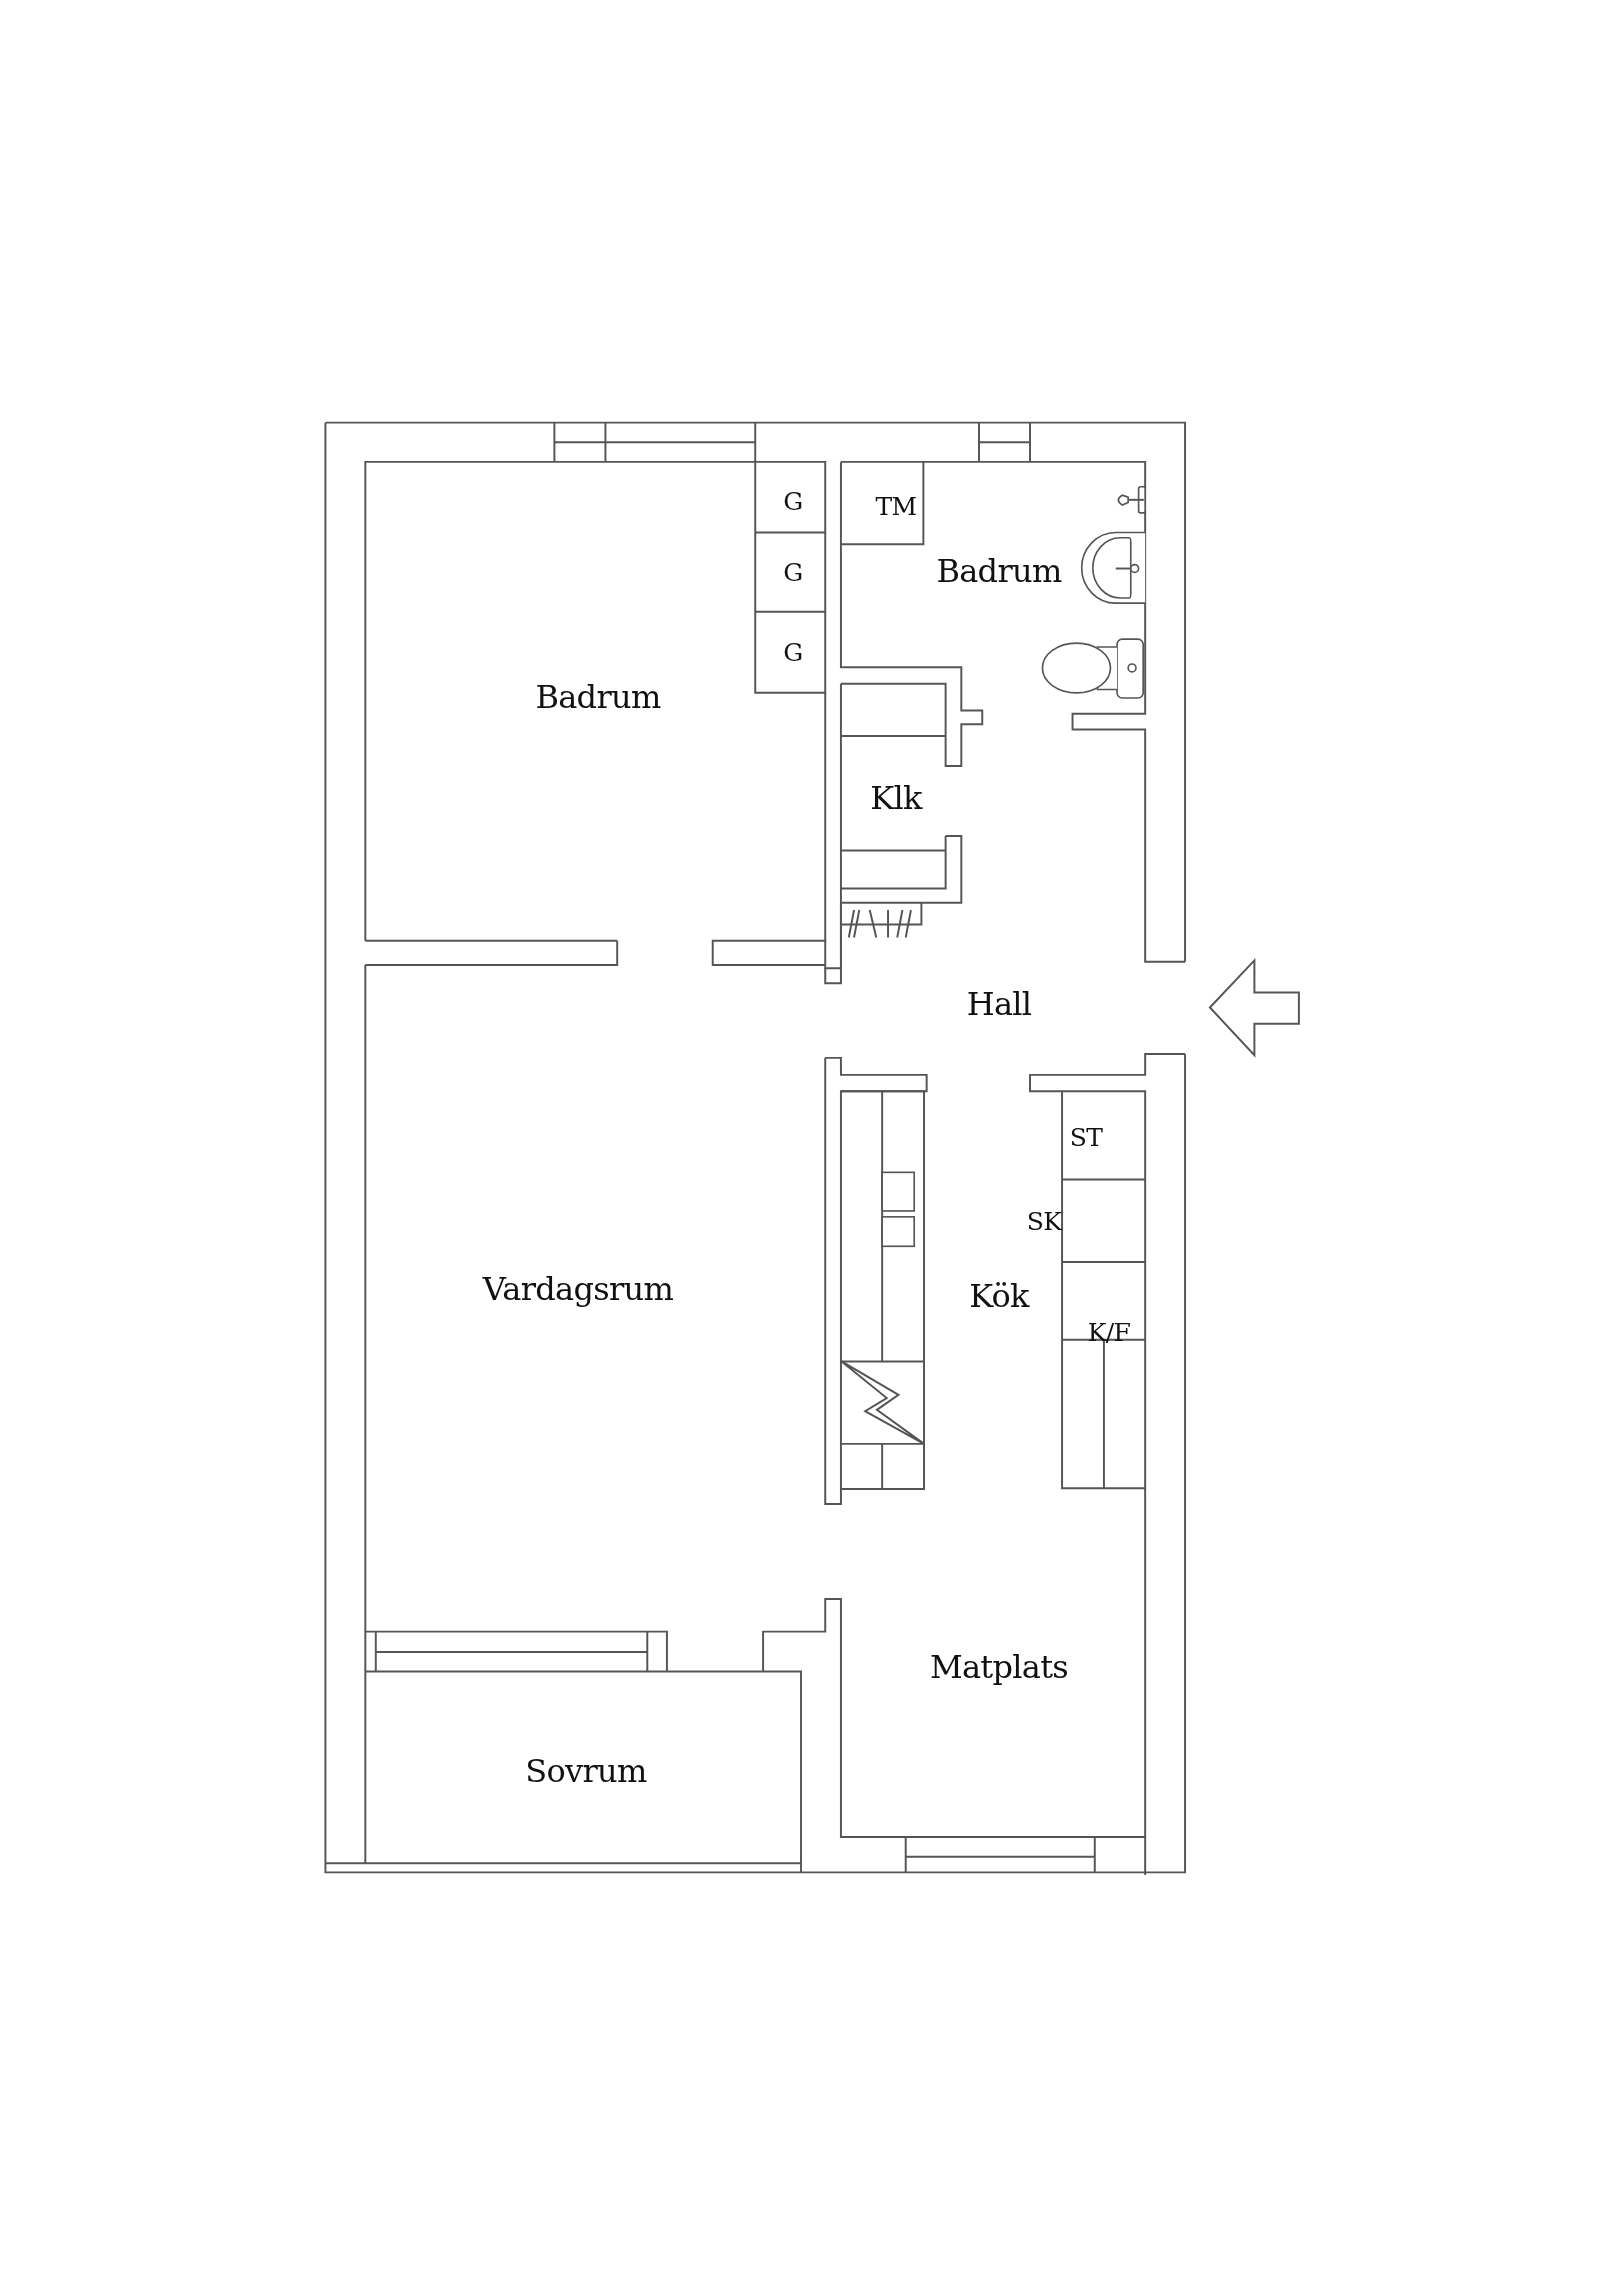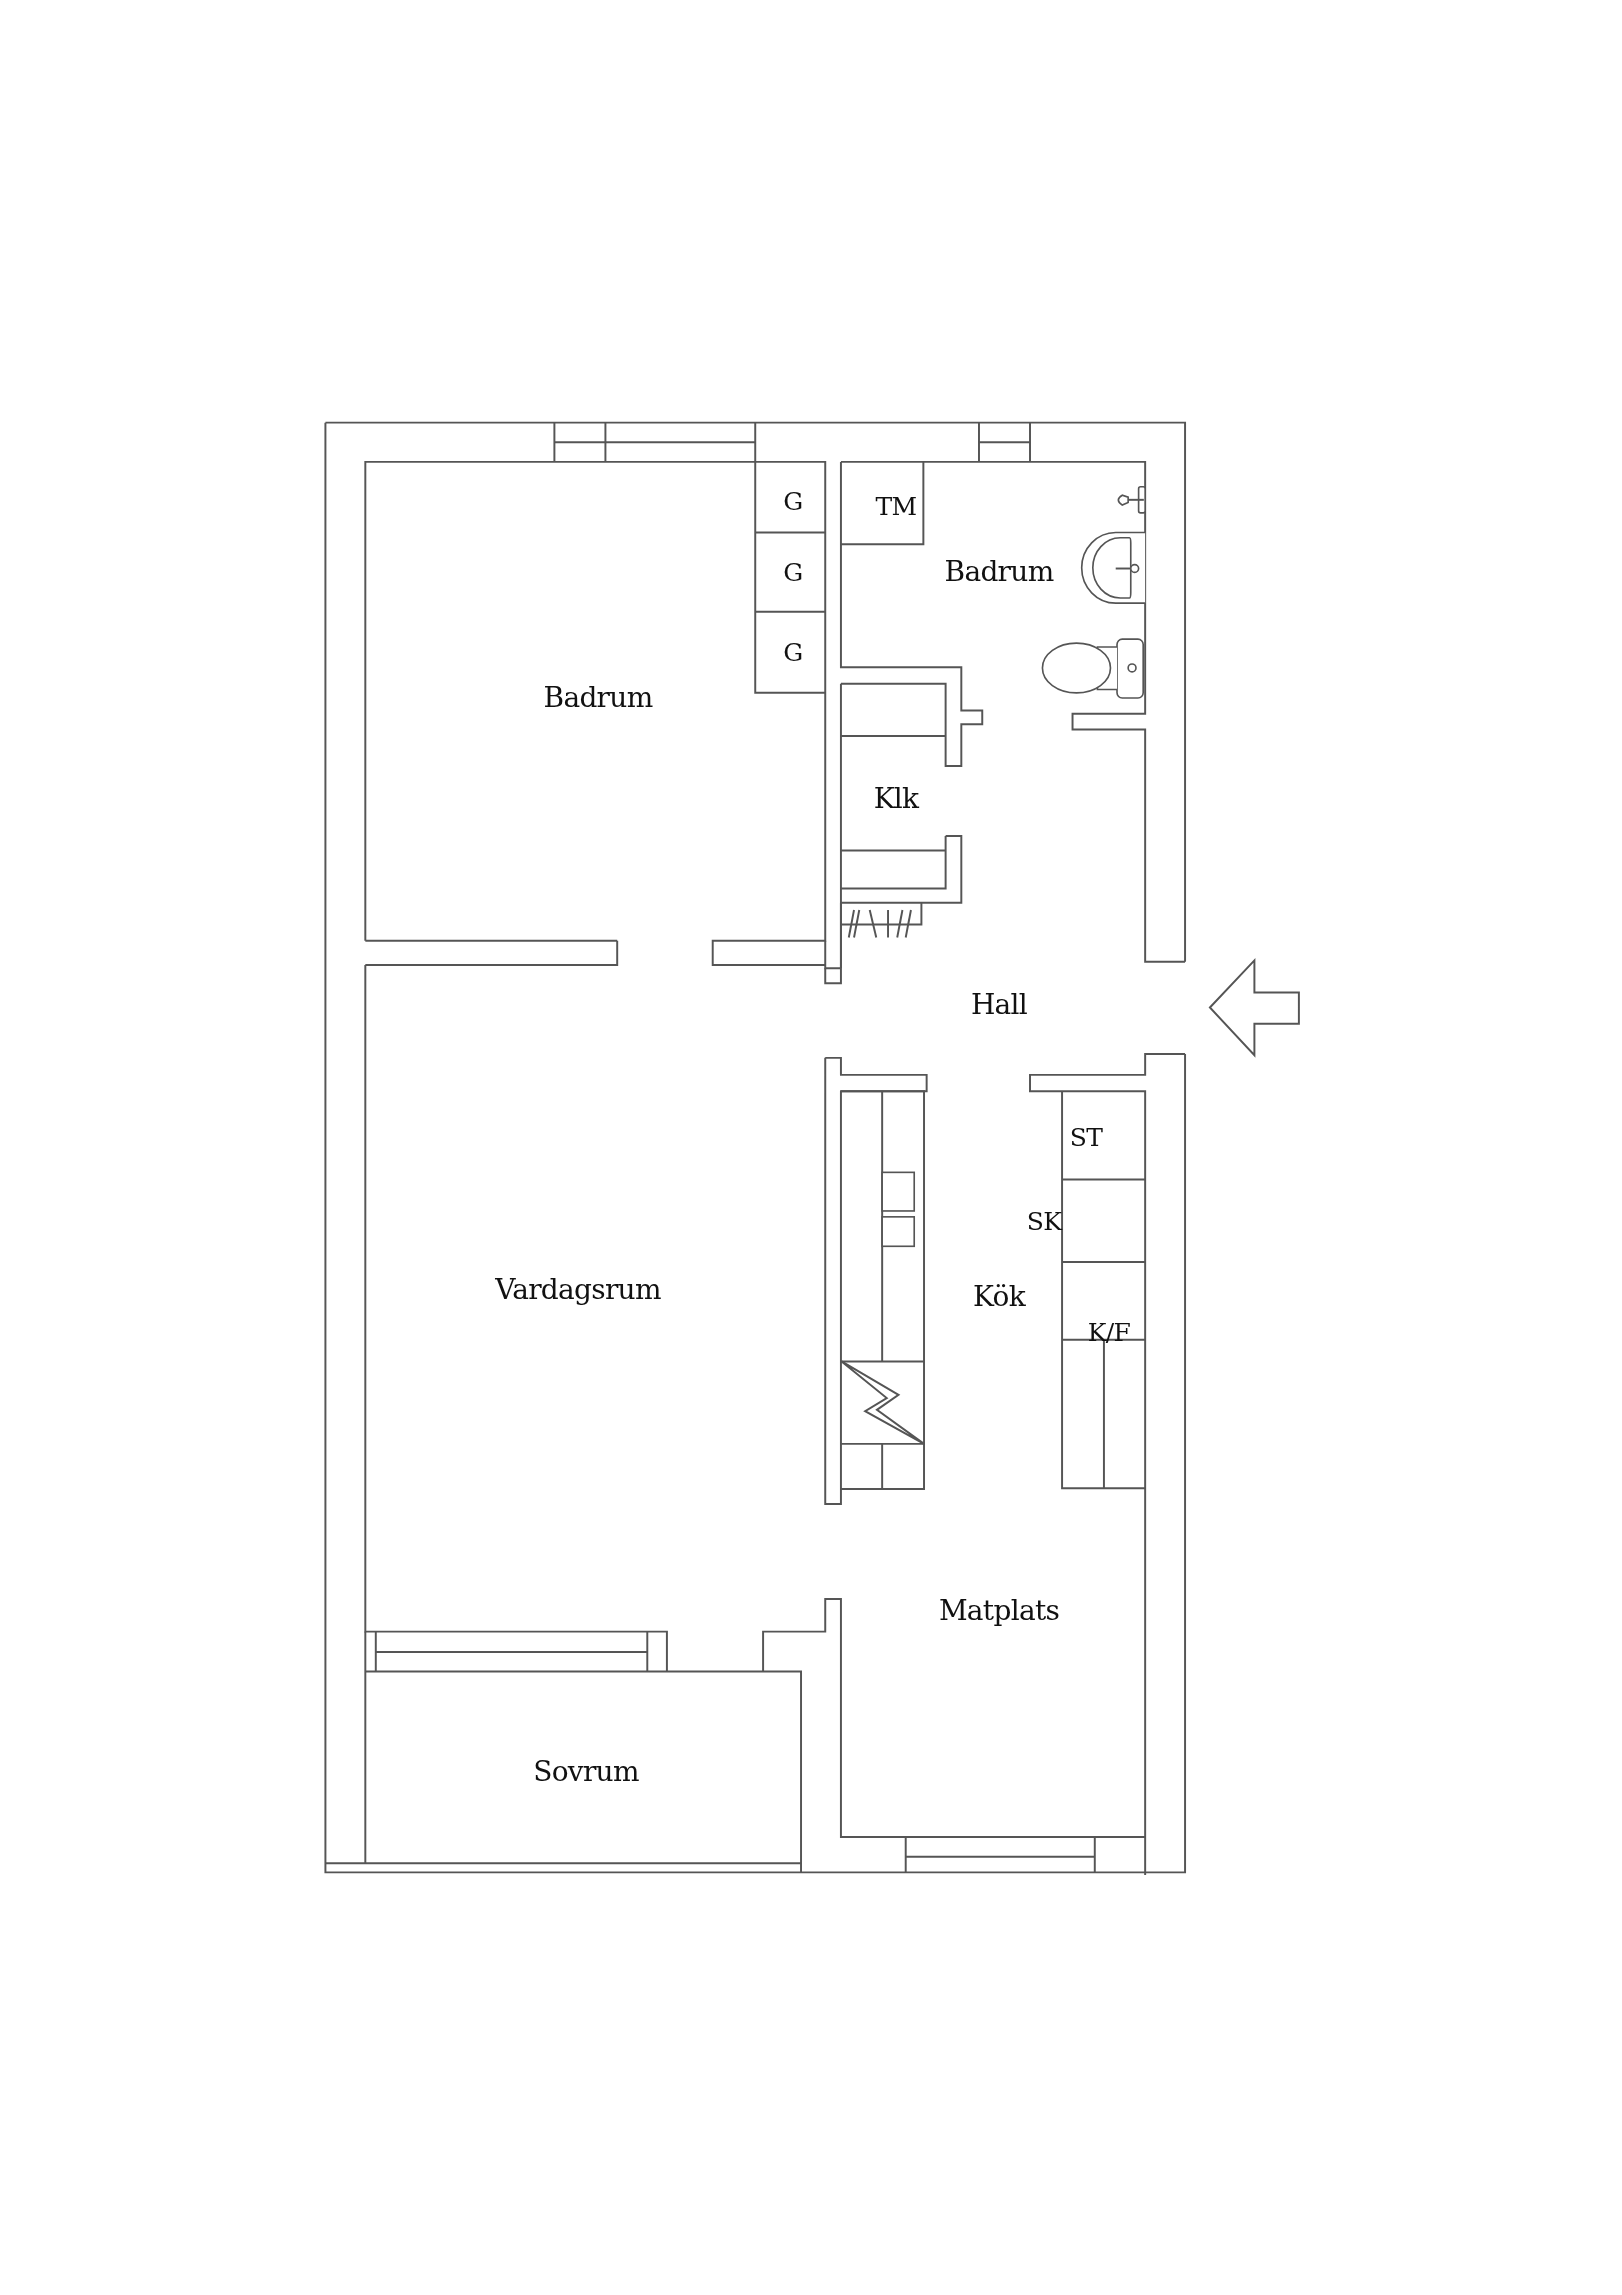--- a/index.html
+++ b/index.html
@@ -1,21 +1,21 @@
 <!DOCTYPE html>
 <html style="font-size:10.5px"><head>
 <meta charset="utf-8">
 <style>
   html, body { margin: 0; padding: 0; background: #ffffff; }
   body { width: 1623px; height: 2295px; position: relative; overflow: hidden; }
   #plan { position: absolute; left: 0; top: 0; width: 1623px; height: 2295px; }
   .ln { fill: none; stroke: #555555; stroke-width: 3; }
   .fx { fill: #ffffff; stroke: #555555; stroke-width: 2.5; }
   .lbl { position: absolute; font-family: "DejaVu Serif", "Liberation Serif", serif; color: #111111;
-         font-size: 28px; transform: translate(-50%, -50%); white-space: nowrap; letter-spacing: -0.7px; }
+         font-size: 32px; transform: translate(-50%, -50%); white-space: nowrap; letter-spacing: -0.7px; }
   .lbl.sm { font-size: 25px; }
 </style>
 </head>
 <body>
 
 <svg id="plan" viewBox="0 0 2480 3508" xmlns="http://www.w3.org/2000/svg">
 
   <g>
     <polyline class="ln" points="497,646 1811,646 1811,1470"></polyline>
     <polyline class="ln" points="1811,1611 1811,2862 497,2862 497,646"></polyline>
@@ -137,21 +137,21 @@
     <line class="ln" x1="1384" y1="2838" x2="1673" y2="2838"></line>
   </g>
 </svg>
 
 <div class="lbl" style="left:598px;top:697px">Badrum</div>
 <div class="lbl" style="left:999px;top:571px">Badrum</div>
 <div class="lbl" style="left:896px;top:798px">Klk</div>
 <div class="lbl" style="left:999px;top:1004px">Hall</div>
 <div class="lbl" style="left:578px;top:1289px">Vardagsrum</div>
 <div class="lbl" style="left:999px;top:1296px">Kök</div>
-<div class="lbl" style="left:999px;top:1610px">Matplats</div>
+<div class="lbl" style="left:999px;top:1667px">Matplats</div>
 <div class="lbl" style="left:586px;top:1771px">Sovrum</div>
 
 <div class="lbl sm" style="left:793px;top:501px">G</div>
 <div class="lbl sm" style="left:793px;top:572px">G</div>
 <div class="lbl sm" style="left:793px;top:652px">G</div>
 <div class="lbl sm" style="left:896px;top:506px">TM</div>
 <div class="lbl sm" style="left:1086px;top:1137px">ST</div>
 <div class="lbl sm" style="left:1044px;top:1221px">SK</div>
 <div class="lbl sm" style="left:1109px;top:1332px">K/F</div>
 

